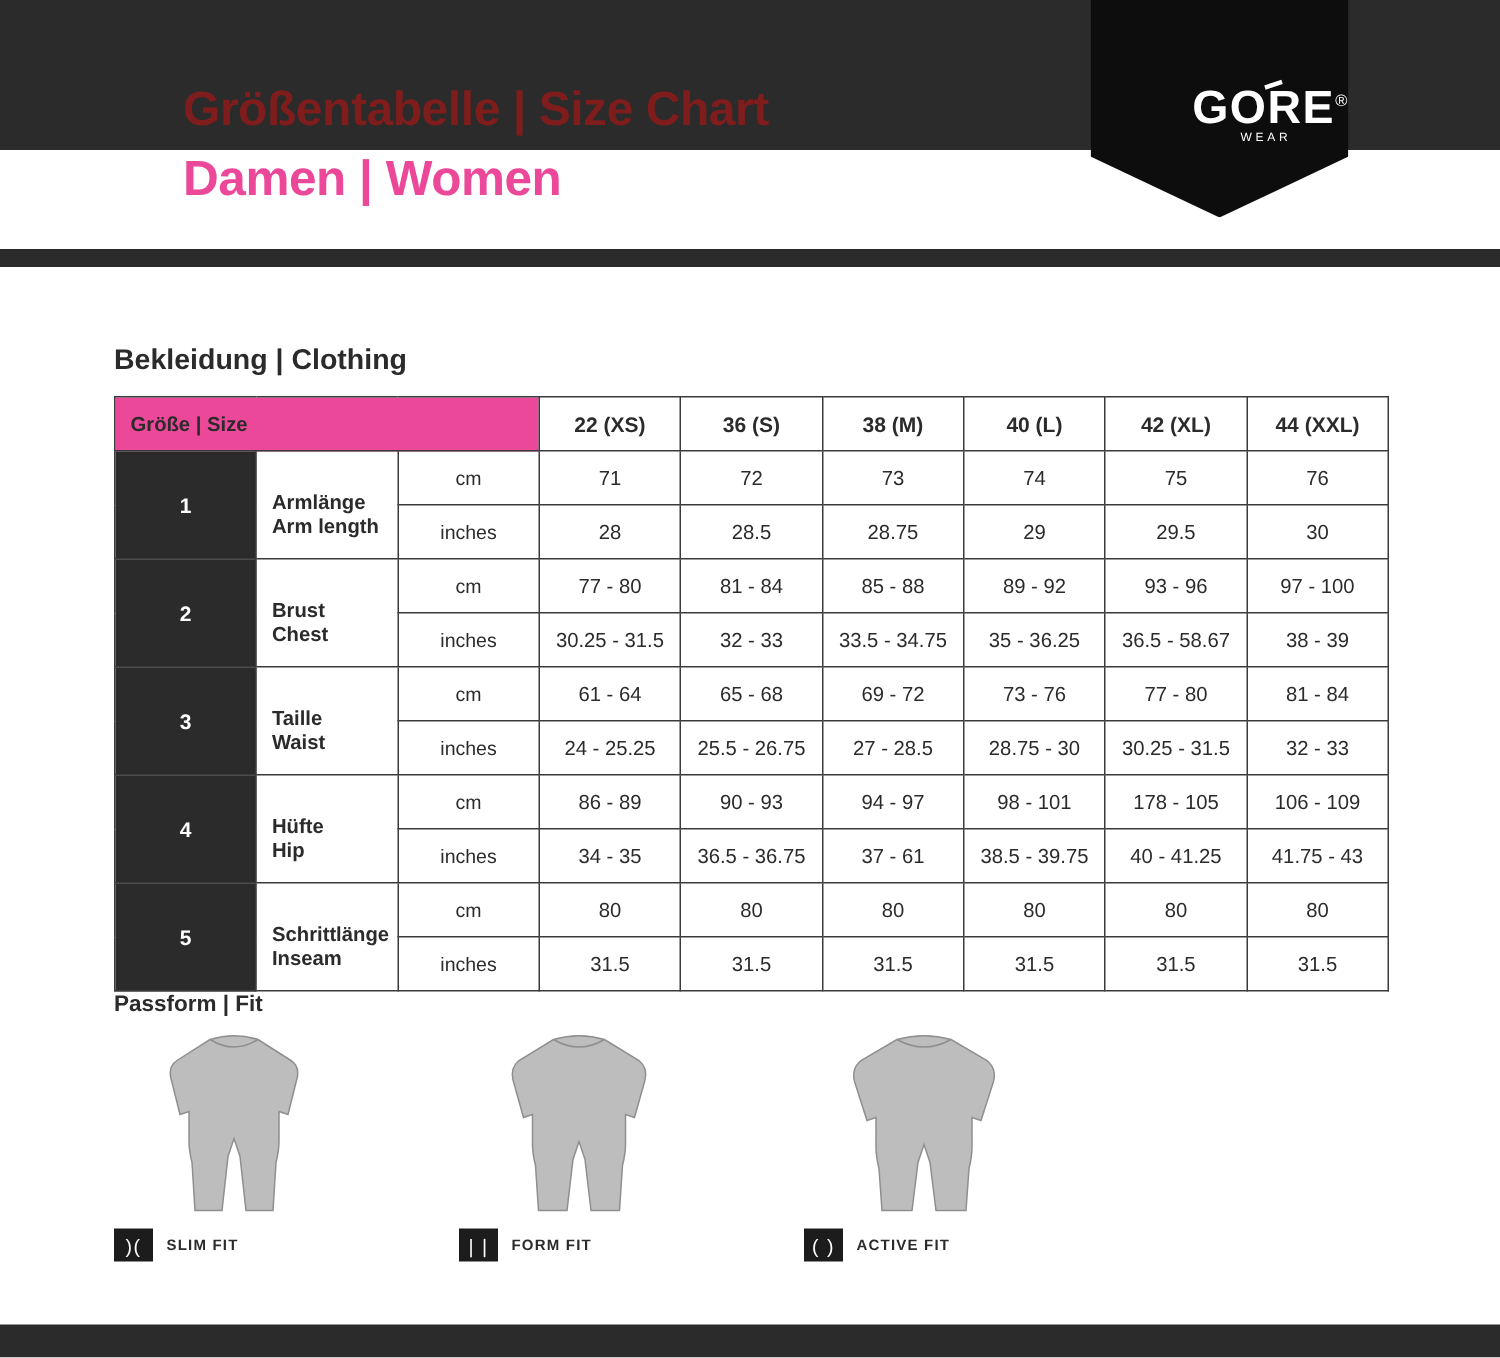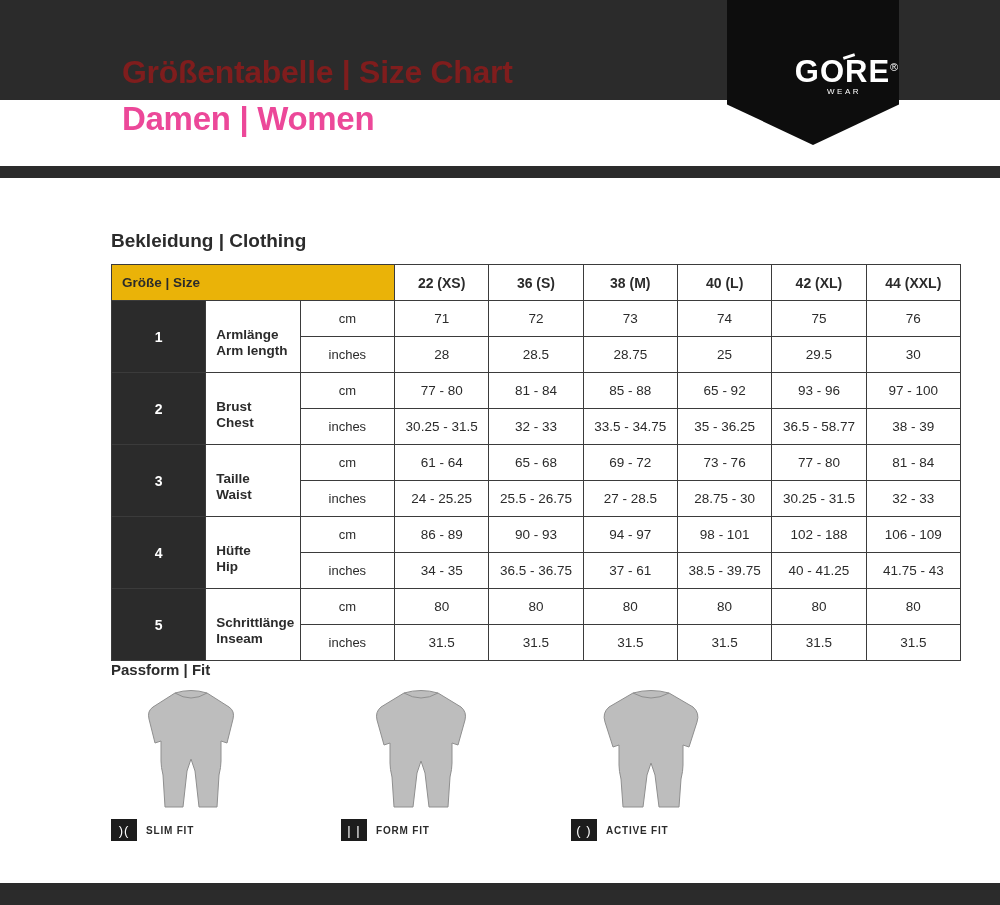--- a/index.html
+++ b/index.html
@@ -116,21 +116,21 @@
     color: #ffffff;
     letter-spacing: 2.5px;
     margin-top: -3px;
     text-align: center;
     padding-right: 6px;
   }
 
   
   .content {
     position: relative;
-    padding-left: 111px;
+    padding-left: 76px;
   }
   .section-title {
     font-size: 19px;
     font-weight: bold;
     color: #2b2b2b;
     margin-top: 52px;
     margin-bottom: 12px;
   }
 
   
@@ -146,21 +146,21 @@
     text-align: center;
     padding: 0;
     height: 35px;
     vertical-align: middle;
   }
   thead th.head-label {
     text-align: left;
     padding-left: 10px;
     font-weight: bold;
     font-size: 13.5px;
-    background: #eab308;
+    background: #ec4899;
   }
   thead th.head-size {
     font-weight: bold;
     font-size: 14px;
   }
   .col-num {
     width: 32px;
     background: #2b2b2b;
     color: #ffffff;
     font-weight: bold;
@@ -296,46 +296,46 @@
         <td class="val">73</td>
         <td class="val">74</td>
         <td class="val">75</td>
         <td class="val">76</td>
       </tr>
       <tr>
         <td class="col-unit">inches</td>
         <td class="val">28</td>
         <td class="val">28.5</td>
         <td class="val">28.75</td>
-        <td class="val">25</td>
+        <td class="val">29</td>
         <td class="val">29.5</td>
         <td class="val">30</td>
       </tr>
 
       <tr>
         <td class="col-num" rowspan="2">2</td>
         <td class="col-name" rowspan="2">
           <span class="name-de">Brust</span>
           <span class="name-en">Chest</span>
         </td>
         <td class="col-unit">cm</td>
         <td class="val">77 - 80</td>
         <td class="val">81 - 84</td>
         <td class="val">85 - 88</td>
-        <td class="val">65 - 92</td>
+        <td class="val">89 - 92</td>
         <td class="val">93 - 96</td>
         <td class="val">97 - 100</td>
       </tr>
       <tr>
         <td class="col-unit">inches</td>
         <td class="val">30.25 - 31.5</td>
         <td class="val">32 - 33</td>
         <td class="val">33.5 - 34.75</td>
         <td class="val">35 - 36.25</td>
-        <td class="val">36.5 - 58.77</td>
+        <td class="val">36.5 - 58.67</td>
         <td class="val">38 - 39</td>
       </tr>
 
       <tr>
         <td class="col-num" rowspan="2">3</td>
         <td class="col-name" rowspan="2">
           <span class="name-de">Taille</span>
           <span class="name-en">Waist</span>
         </td>
         <td class="col-unit">cm</td>
@@ -360,21 +360,21 @@
         <td class="col-num" rowspan="2">4</td>
         <td class="col-name" rowspan="2">
           <span class="name-de">Hüfte</span>
           <span class="name-en">Hip</span>
         </td>
         <td class="col-unit">cm</td>
         <td class="val">86 - 89</td>
         <td class="val">90 - 93</td>
         <td class="val">94 - 97</td>
         <td class="val">98 - 101</td>
-        <td class="val">102 - 188</td>
+        <td class="val">178 - 105</td>
         <td class="val">106 - 109</td>
       </tr>
       <tr>
         <td class="col-unit">inches</td>
         <td class="val">34 - 35</td>
         <td class="val">36.5 - 36.75</td>
         <td class="val">37 - 61</td>
         <td class="val">38.5 - 39.75</td>
         <td class="val">40 - 41.25</td>
         <td class="val">41.75 - 43</td>

